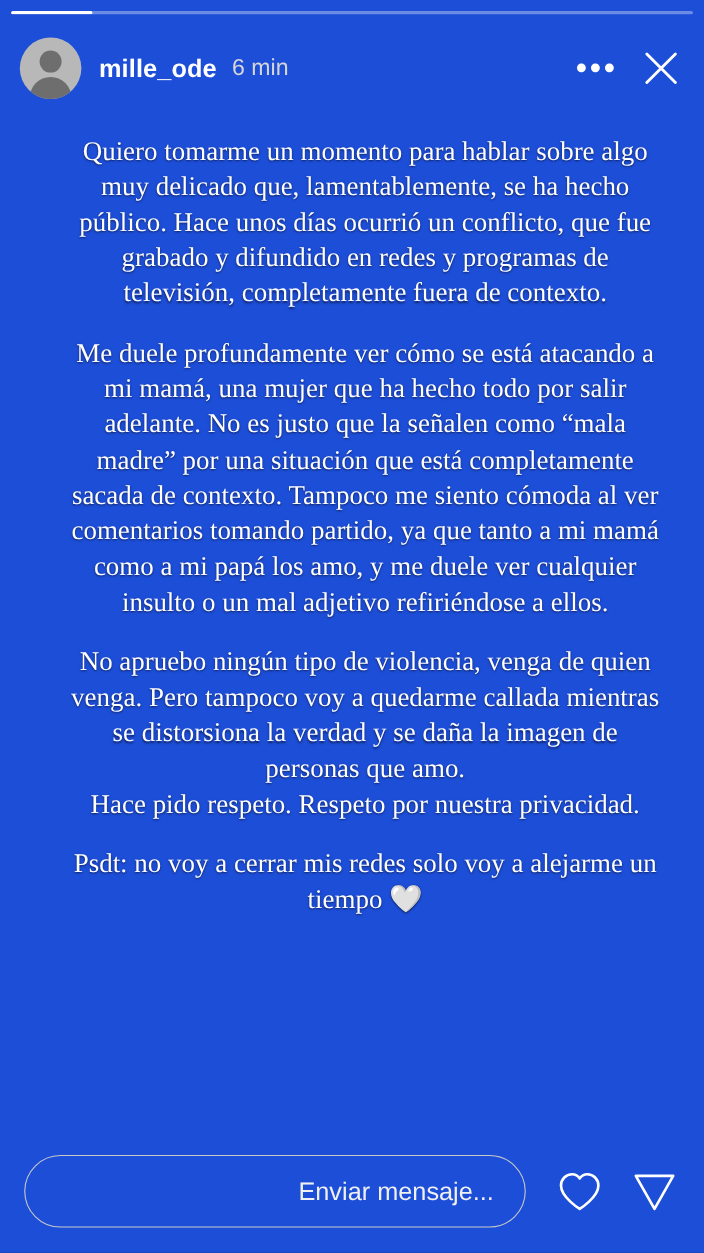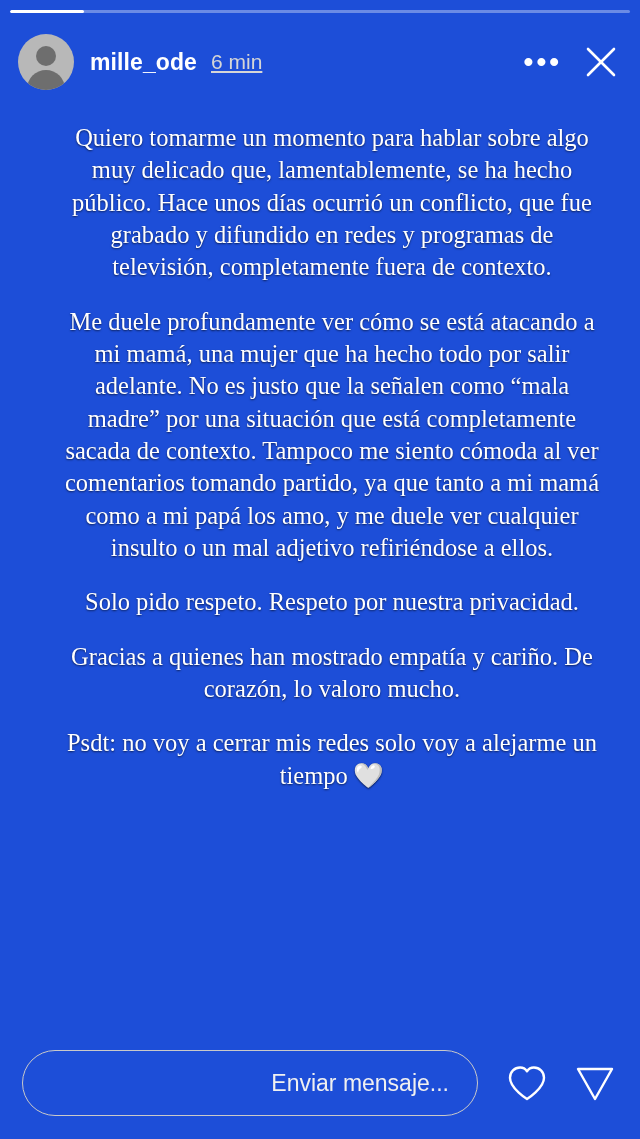--- a/index.html
+++ b/index.html
@@ -90,21 +90,20 @@
     margin-left: 16px;
     font-size: 23px;
     font-weight: bold;
     color: #ffffff;
     letter-spacing: 0.1px;
   }
   .timestamp {
     margin-left: 14px;
     font-size: 21px;
     color: #d6d6d6;
-    text-decoration: underline;
   }
   .header-spacer { flex: 1 1 auto; }
   .more-icon {
     font-size: 28px;
     letter-spacing: 3px;
     color: #ffffff;
     line-height: 1;
     padding: 0 6px;
     margin-right: 16px;
     font-weight: bold;
@@ -208,22 +207,22 @@
     <div class="more-icon">•••</div>
     <svg class="close-icon" viewBox="0 0 34 34">
       <line x1="4" y1="4" x2="30" y2="30" stroke="#ffffff" stroke-width="2.6" stroke-linecap="round"></line>
       <line x1="30" y1="4" x2="4" y2="30" stroke="#ffffff" stroke-width="2.6" stroke-linecap="round"></line>
     </svg>
   </div>
 
   <div class="content">
     <p class="para">Quiero tomarme un momento para hablar sobre algo muy delicado que, lamentablemente, se ha hecho público. Hace unos días ocurrió un conflicto, que fue grabado y difundido en redes y programas de televisión, completamente fuera de contexto.</p>
     <p class="para">Me duele profundamente ver cómo se está atacando a mi mamá, una mujer que ha hecho todo por salir adelante. No es justo que la señalen como “mala madre” por una situación que está completamente sacada de contexto. Tampoco me siento cómoda al ver comentarios tomando partido, ya que tanto a mi mamá como a mi papá los amo, y me duele ver cualquier insulto o un mal adjetivo refiriéndose a ellos.</p>
-    <p class="para">Solo pido respeto. Respeto por nuestra privacidad.</p>
-    <p class="para">Gracias a quienes han mostrado empatía y cariño. De corazón, lo valoro mucho.</p>
+    <p class="para tight">No apruebo ningún tipo de violencia, venga de quien venga. Pero tampoco voy a quedarme callada mientras se distorsiona la verdad y se daña la imagen de personas que amo.</p>
+    <p class="para">Hace pido respeto. Respeto por nuestra privacidad.</p>
     <p class="para">Psdt: no voy a cerrar mis redes solo voy a alejarme un tiempo 🤍</p>
 
   </div>
 
   <div class="footer">
     <div class="msg-box">
       <input class="msg-input" type="text" placeholder="Enviar mensaje..." style="">
     </div>
     <div class="footer-icons">
       <svg class="icon-btn" viewBox="0 0 46 46">

